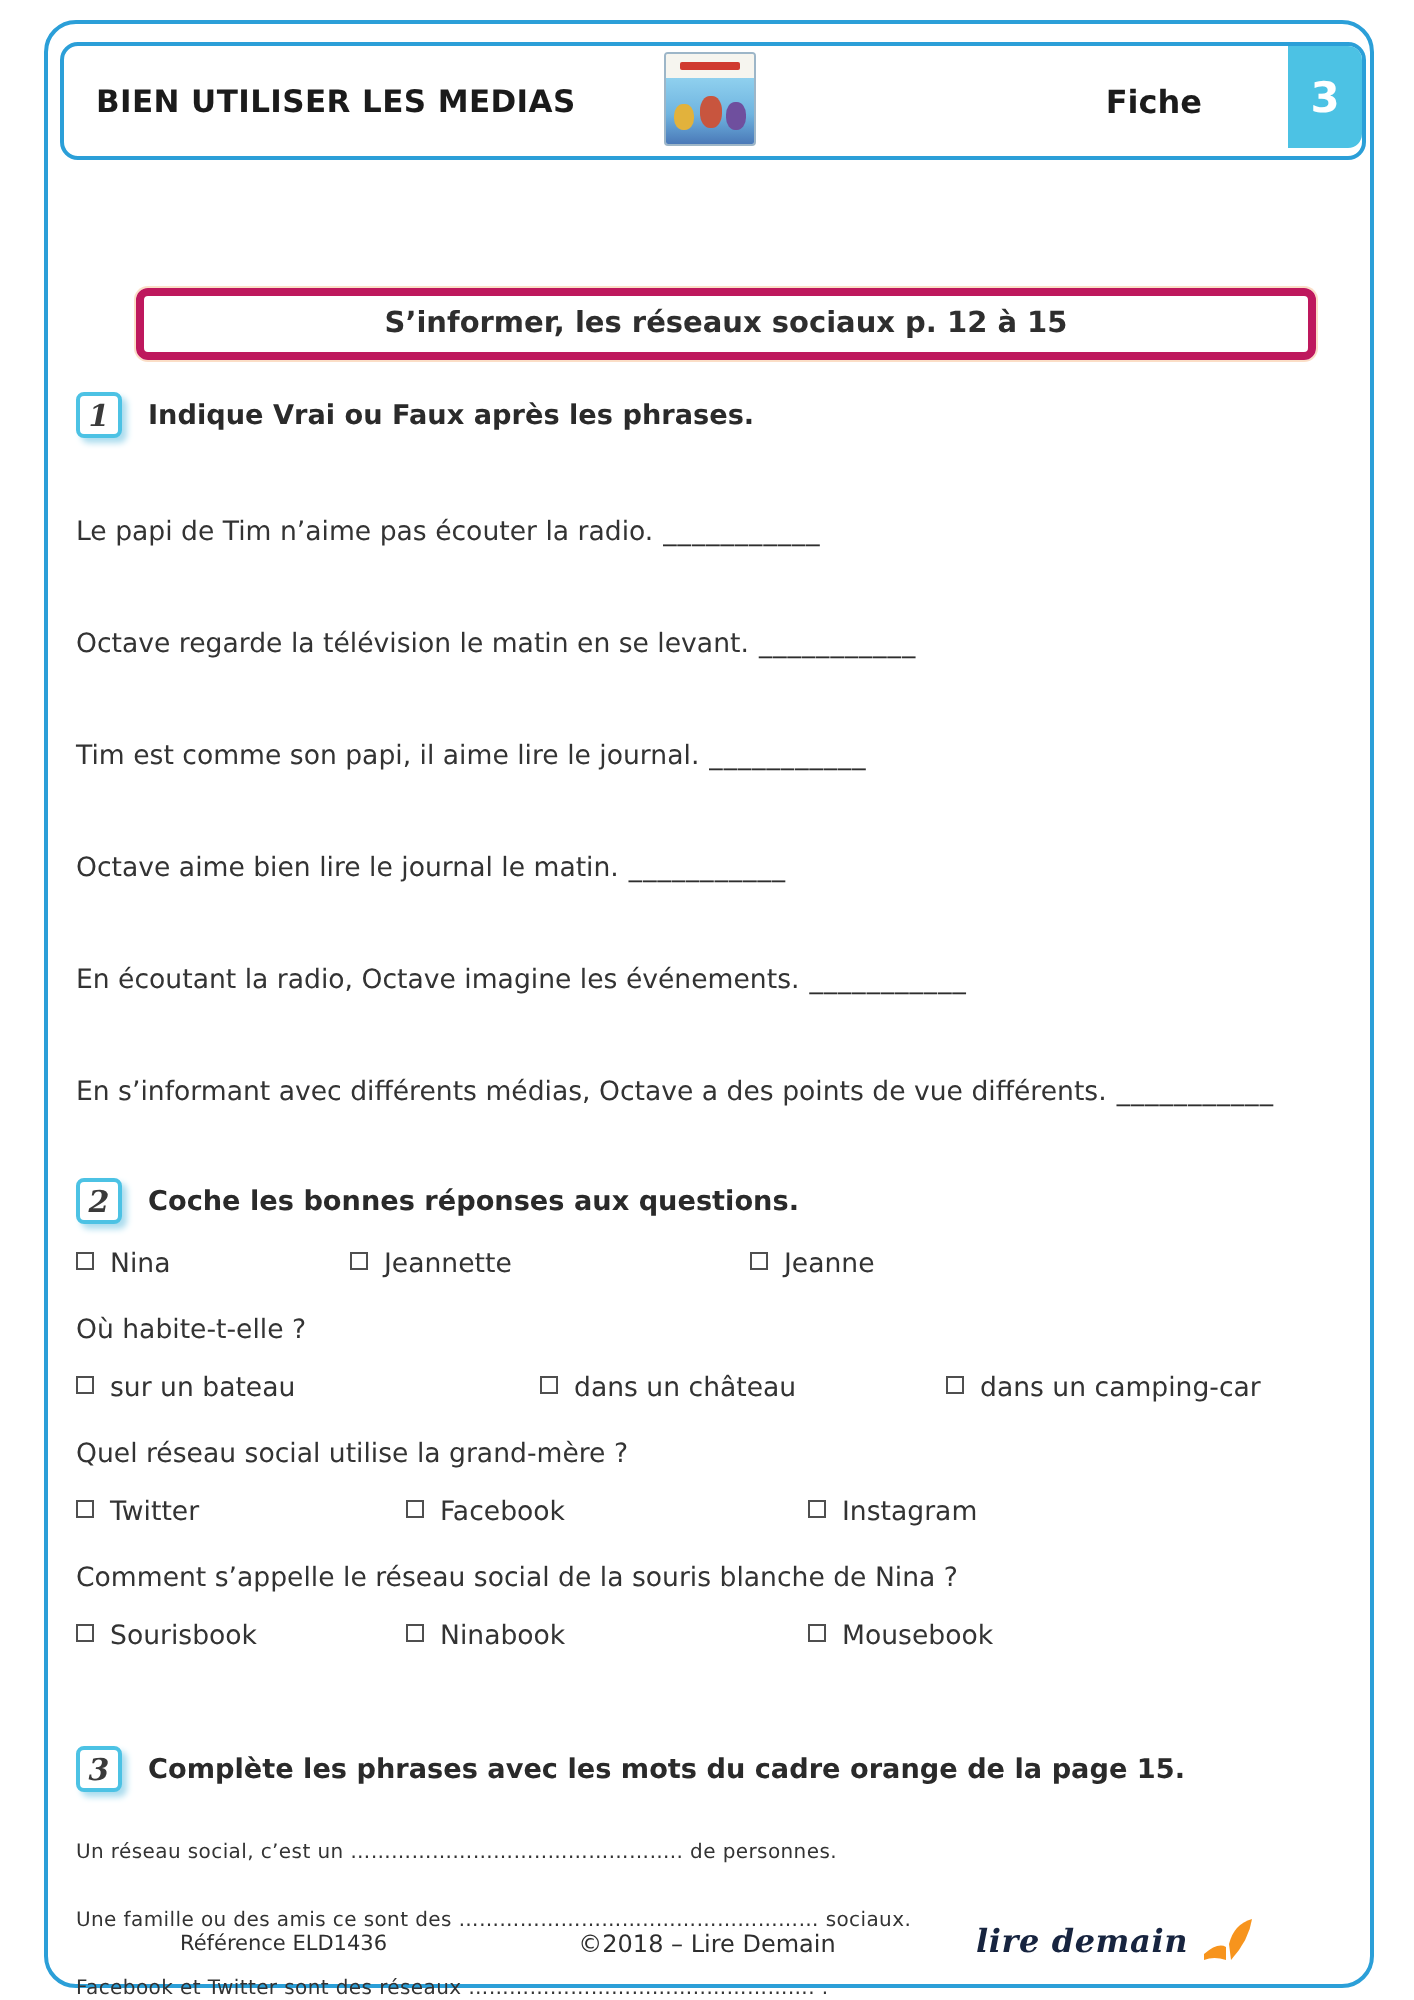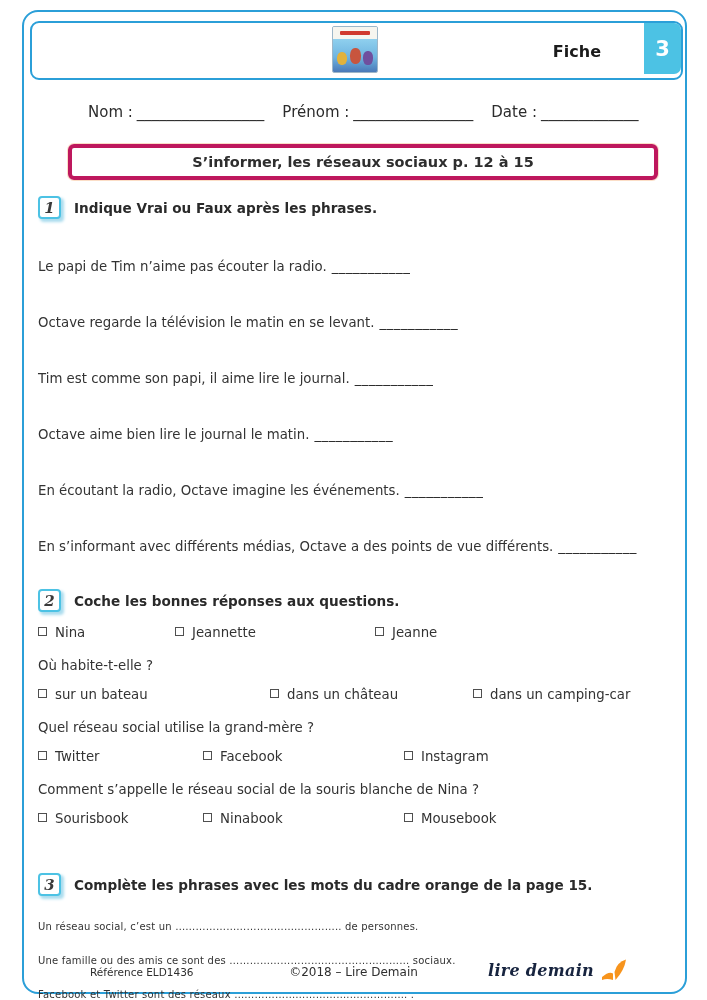--- a/index.html
+++ b/index.html
@@ -112,39 +112,35 @@
   }
   .logo-icon { margin-left: 6px; }
 </style>
 </head>
 <body>
 
 <div class="page">
   <div class="outer-border"></div>
 
   <div class="header">
+    <div class="header-title">BIEN UTILISER LES MEDIAS</div>
     <div class="book-thumb">
       <div class="bt-top">
           <div class="bt-title"></div>
         </div>
       <div class="bt-mid">
         <div class="bt-dot1"></div>
         <div class="bt-dot2"></div>
         <div class="bt-dot3"></div>
       </div>
     </div>
     <div class="fiche-label">Fiche</div>
     <div class="fiche-number">3</div>
   </div>
 
-  <div class="identity-row">
-    <span class="id-pair"><span class="lbl">Nom :</span><span>_________________</span></span>
-    <span class="id-pair"><span class="lbl">Prénom :</span><span>________________</span></span>
-    <span class="id-pair"><span class="lbl">Date :</span><span>_____________</span></span>
-  </div>
 
   <div class="banner">
     <span class="banner-text">S’informer, les réseaux sociaux p. 12 à 15</span>
   </div>
 
   <div class="content">
 
     <div class="section-header">
       <span class="num-badge">1</span>
       <span class="section-title">Indique Vrai ou Faux après les phrases.</span>

